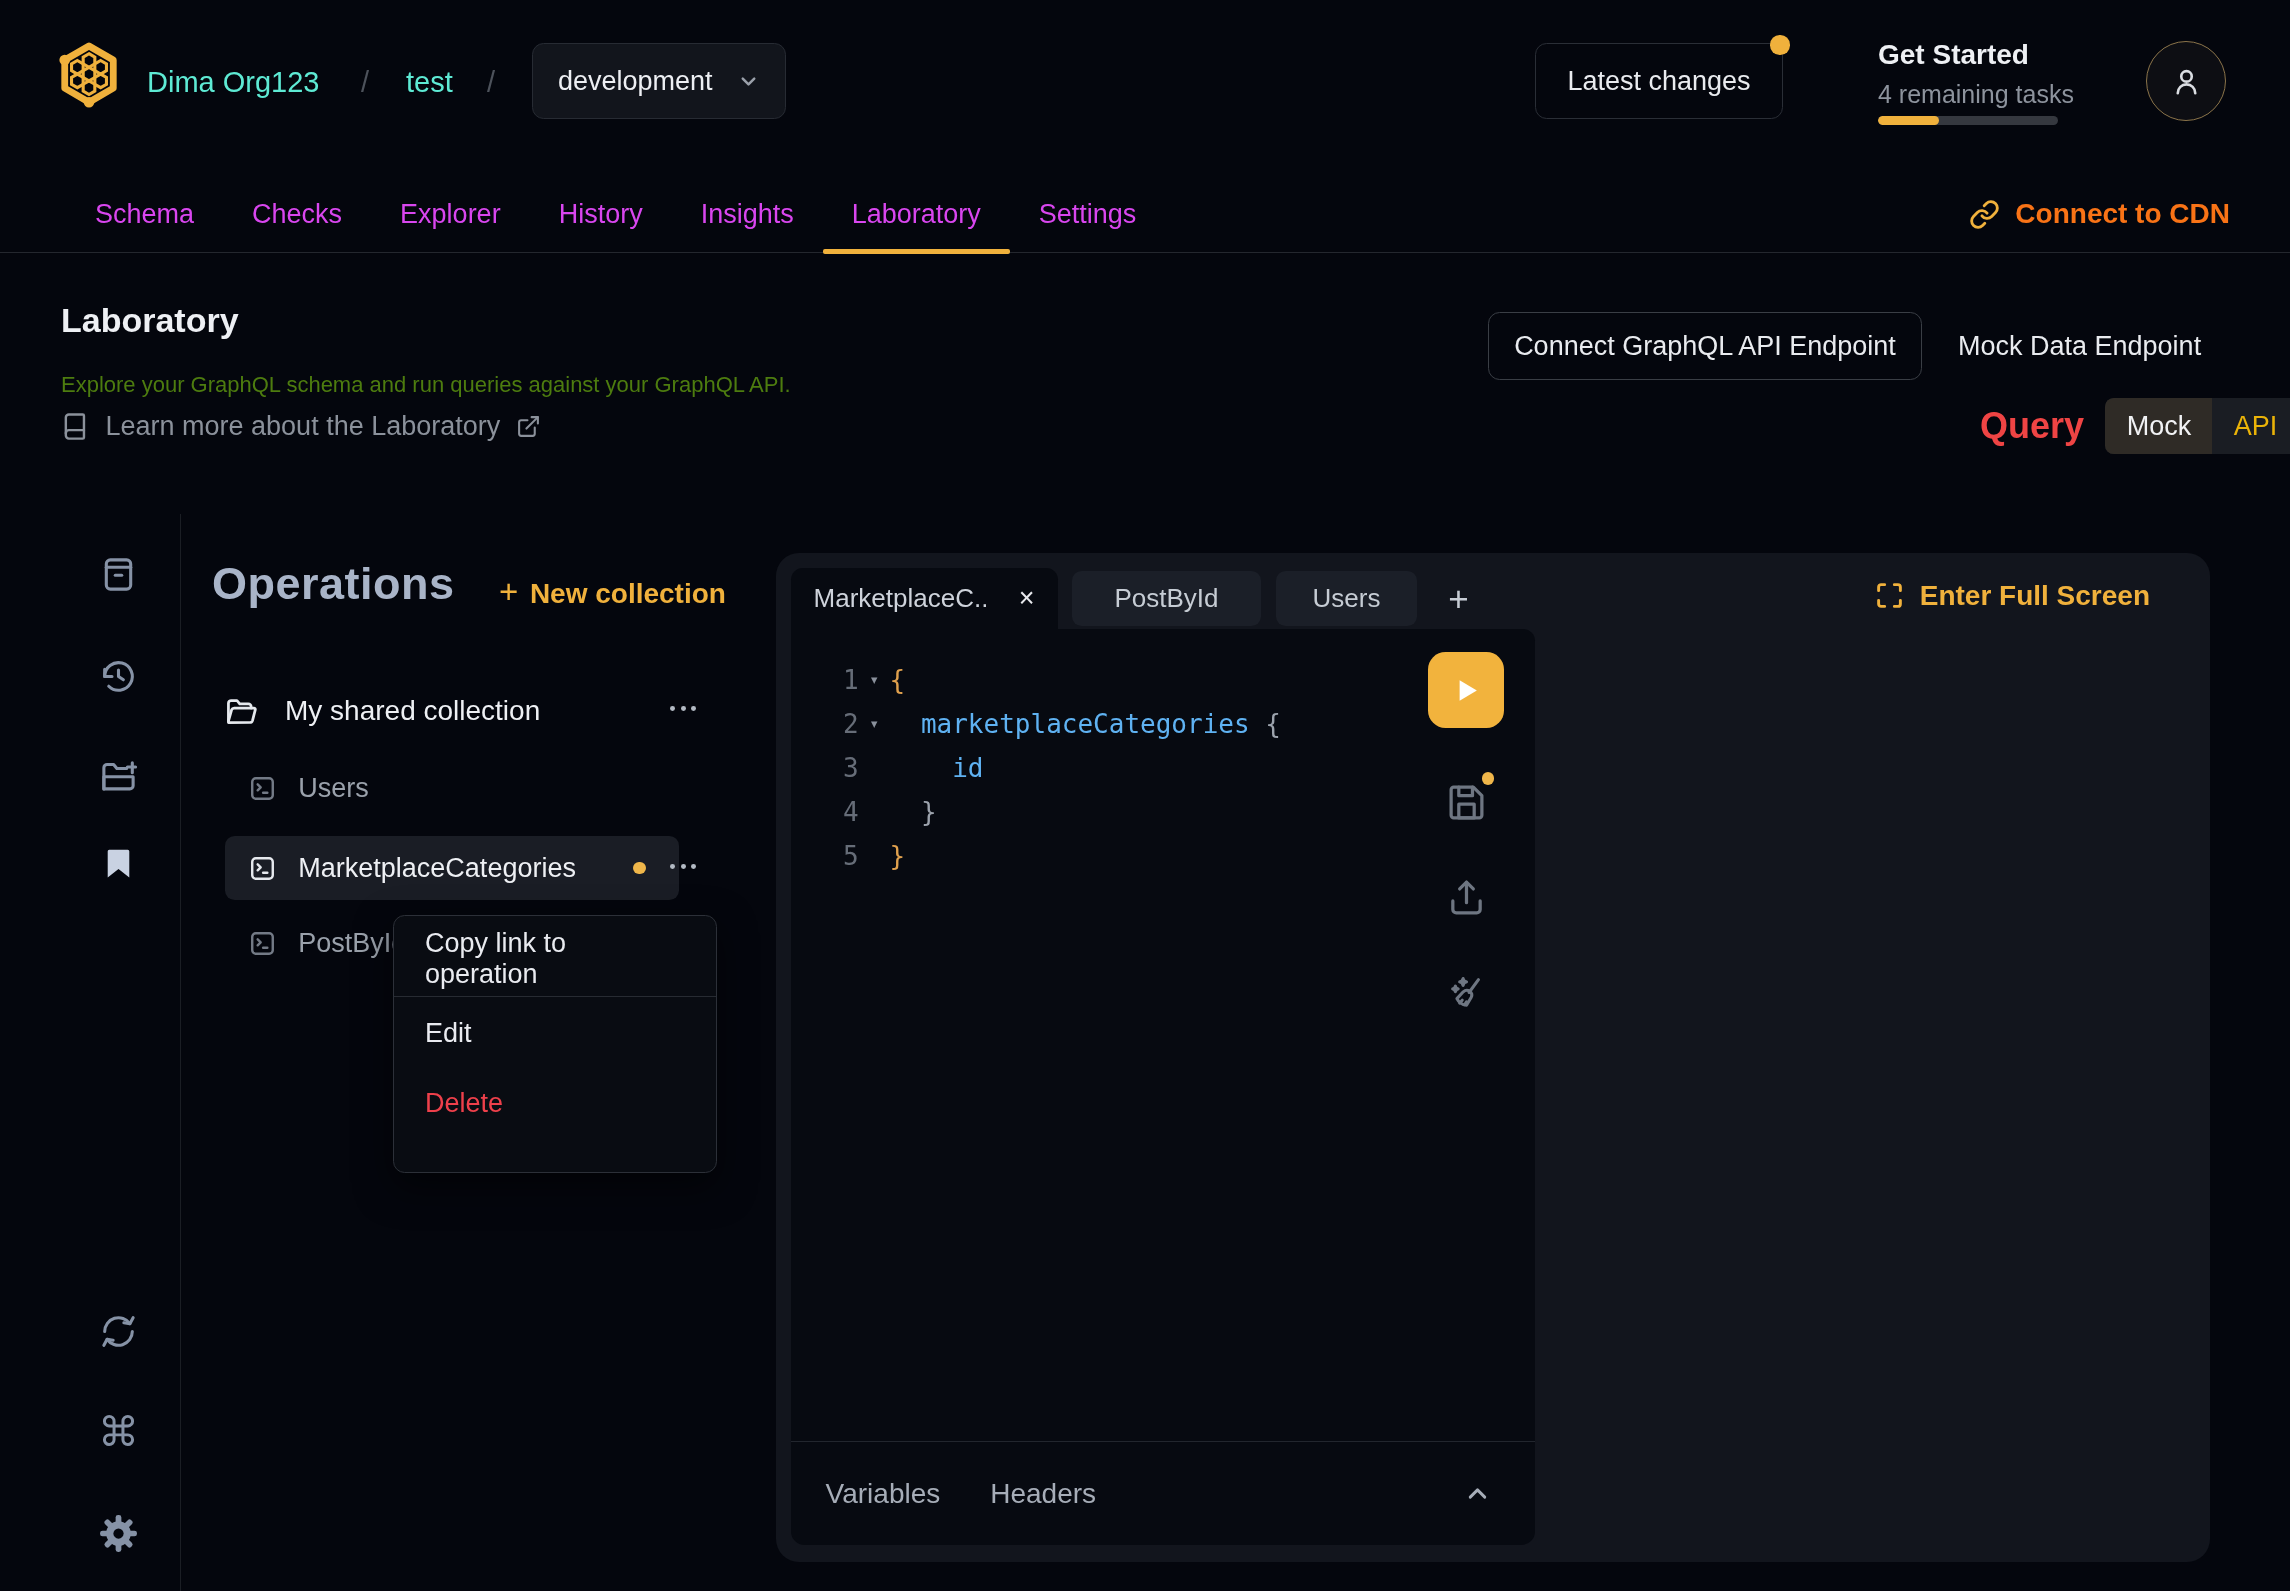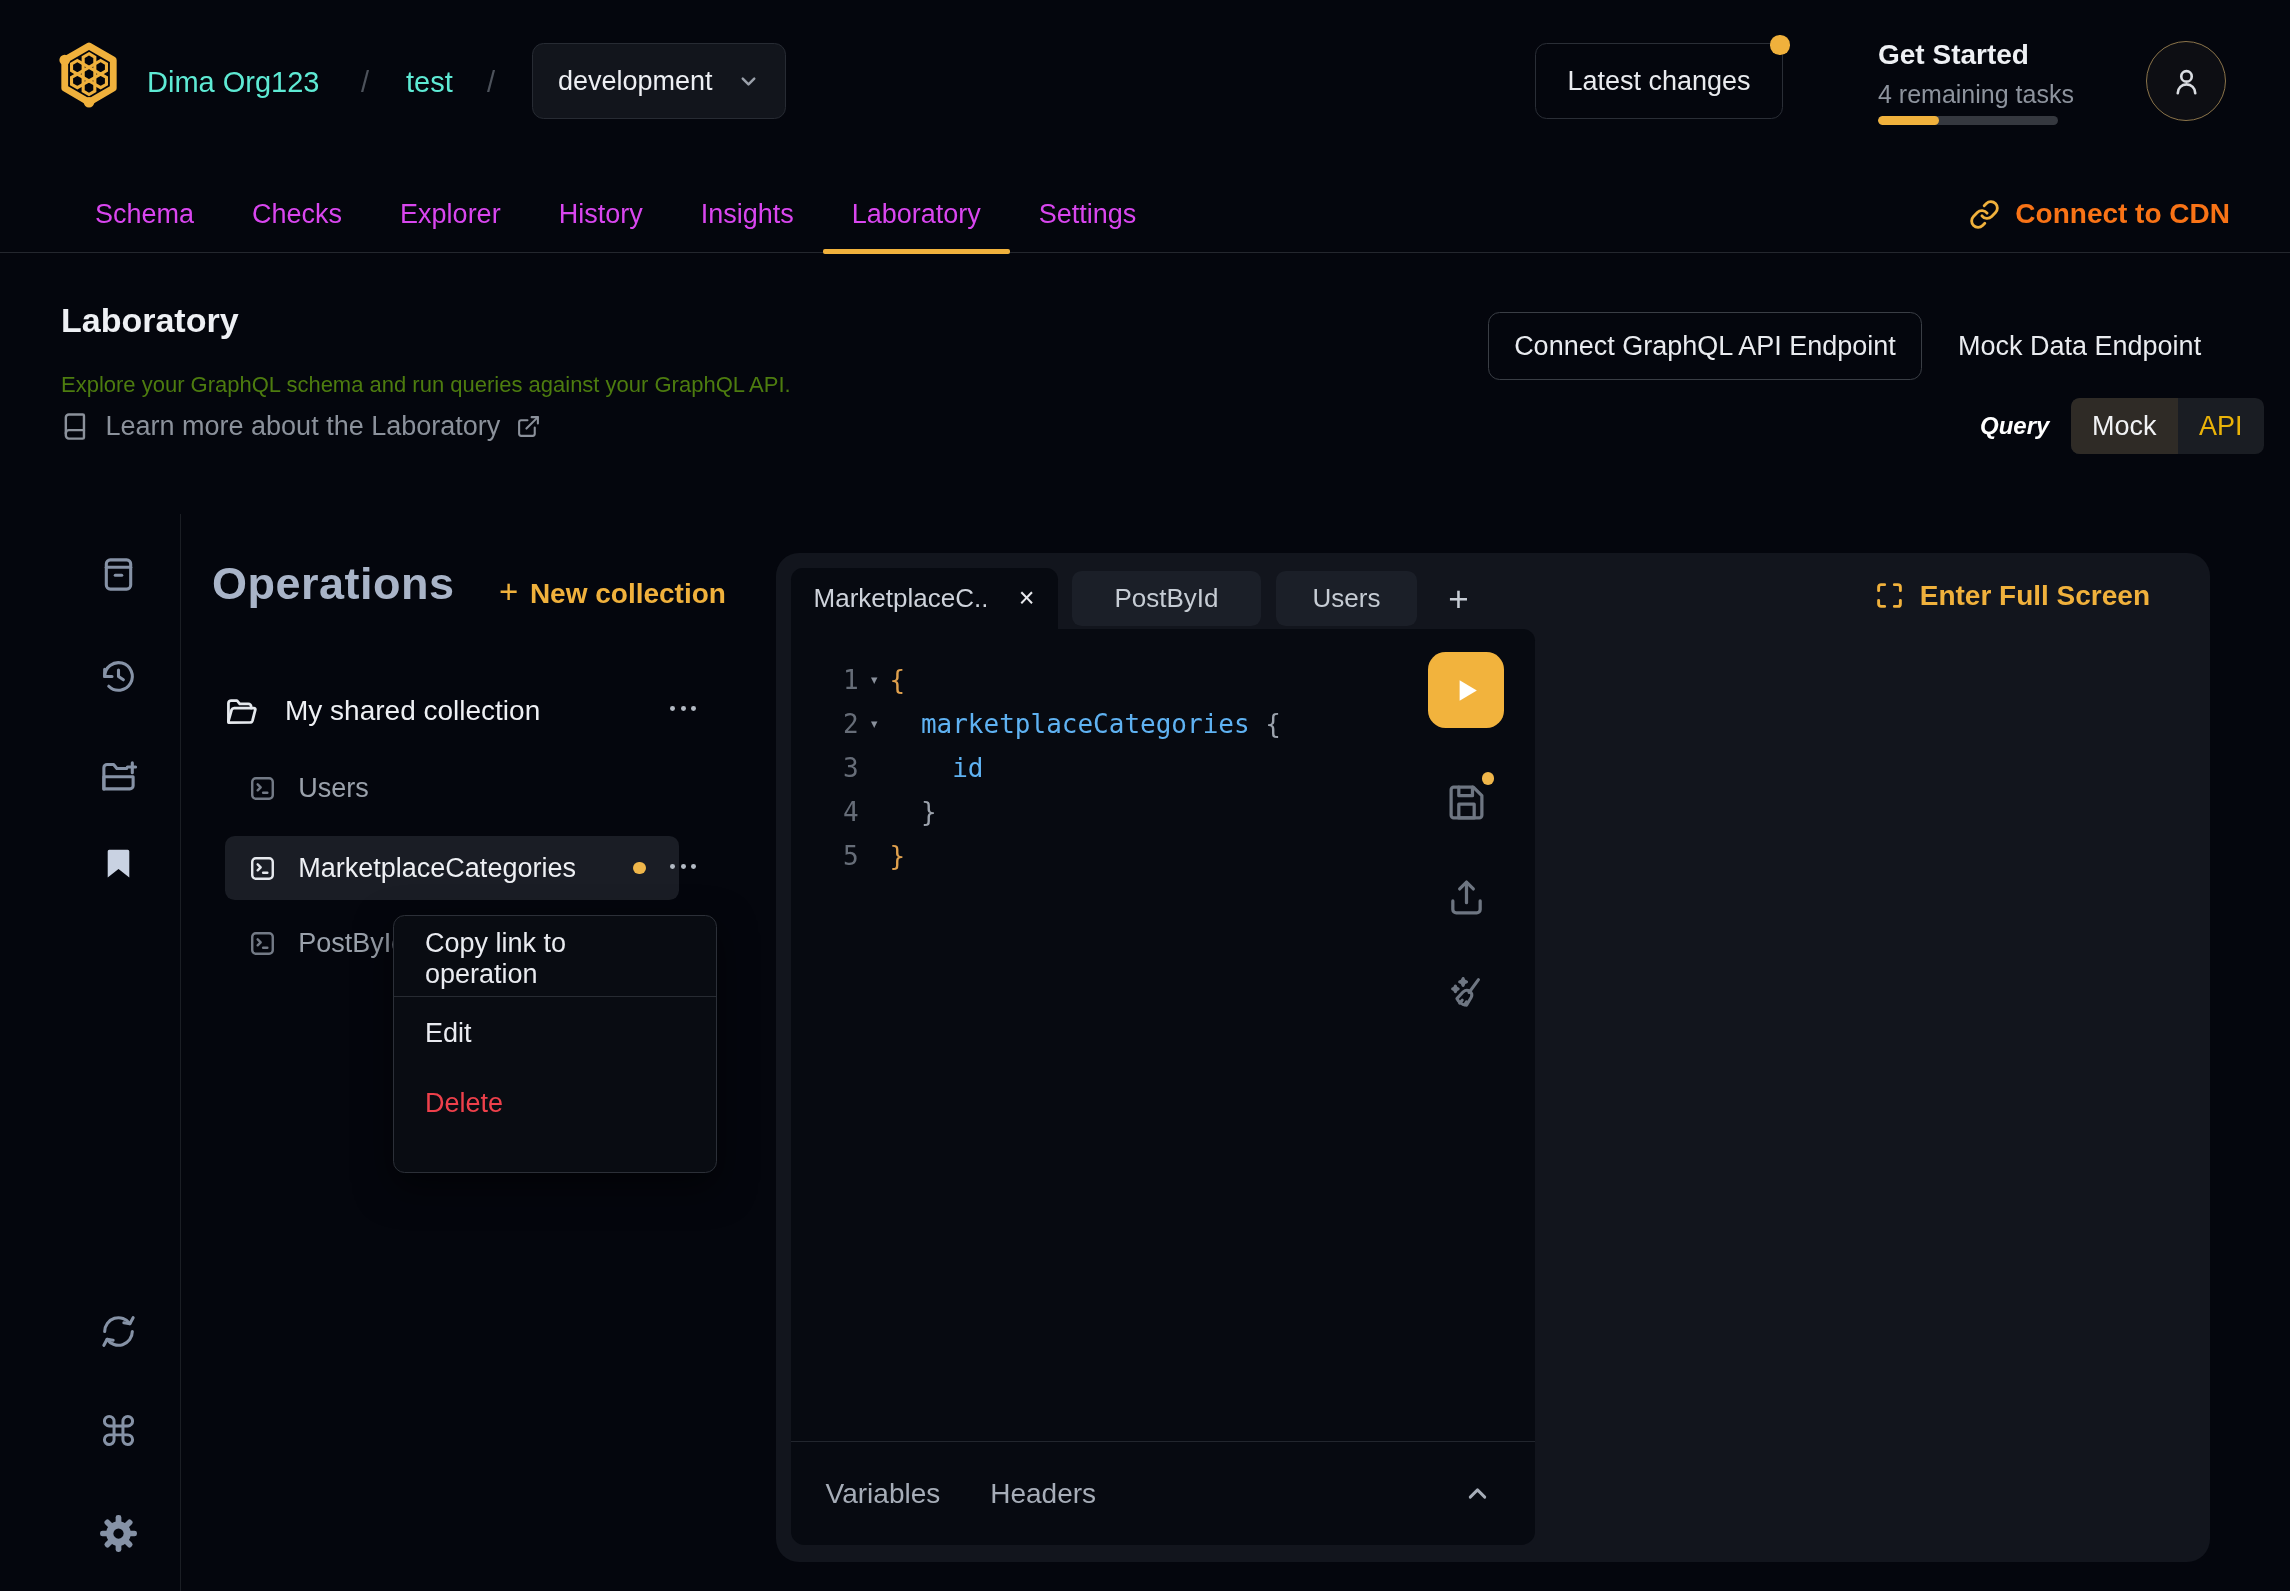--- a/index.html
+++ b/index.html
@@ -61,21 +61,21 @@
     color:#8b919b; font-size:27px; cursor:pointer; }
   .connect-btn {
     left:1488px; top:312px; width:434px; height:68px;
     border:1.5px solid #3a3e45; border-radius:11.6px; background:transparent;
     display:flex; align-items:center; justify-content:center;
     font-size:27px; color:#e9ebef; cursor:pointer;
   }
   .mock-btn { left:1958px; top:312px; height:68px; display:flex; align-items:center;
     font-size:27px; color:#e9ebef; cursor:pointer; }
   .query-row { left:1980px; top:398px; height:56px; display:flex; align-items:center; gap:21.3px; }
-  .query-label { font-size:24px; font-weight:700; color:#ffffff;font-style:italic; }
+  .query-label { font-size:36px; font-weight:700; color:#ef4444; }
   .seg { display:flex; border-radius:8.7px; overflow:hidden; background:#1a1d23; cursor:pointer; }
   .seg-item { height:56px; display:flex; align-items:center; padding:0 21.3px; font-size:27px; color:#eab308; }
   .seg-item.active { background:#2f2b26; color:#f1f2f4; }
 
   
   .v-divider { left:180px; top:514px; width:1px; height:1077px; background:#1b1e24; }
   .rail-icon { left:97px; width:43px; height:43px; display:flex; align-items:center;
     justify-content:center; color:#8692a6; cursor:pointer; }
   .rail-icon.active { color:#c9d2e2; }
   .cmd-glyph { font-size:41px; line-height:1; color:#8692a6; }

